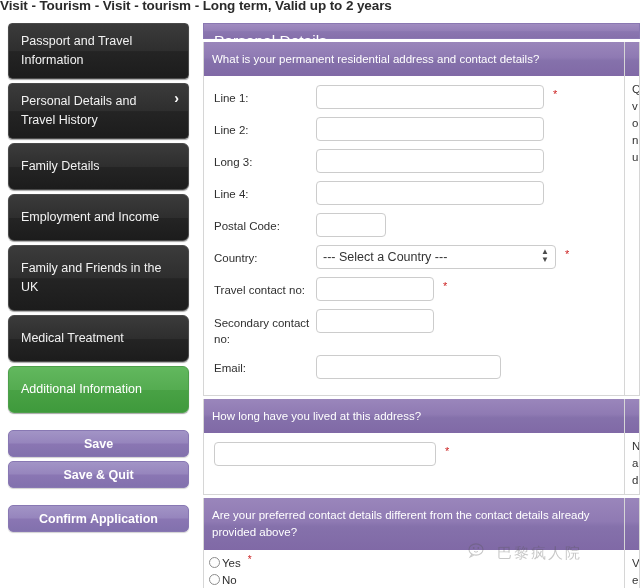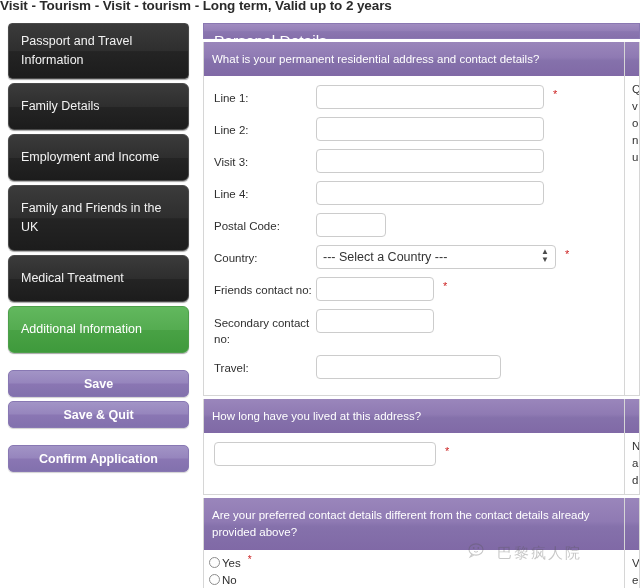--- a/index.html
+++ b/index.html
@@ -290,20 +290,24 @@
 <body>
 
 <div id="page-title">Visit - Tourism - Visit - tourism - Long term, Valid up to 2 years</div>
 
 <div id="sidebar">
 
   <div class="side-item">
     <span>Passport and Travel Information</span>
   </div>
 
+  <div class="side-item">
+    <span>Personal Details and Travel History</span>
+    <span class="side-chevron">›</span>
+  </div>
 
   <div class="side-item one-line">
     <span>Family Details</span>
   </div>
 
   <div class="side-item one-line">
     <span>Employment and Income</span>
   </div>
 
   <div class="side-item one-line">
@@ -348,21 +352,21 @@
           <input type="text" class="inp-wide" value="" style="">
           <span class="req">*</span>
         </div>
 
         <div class="field-row">
           <div class="field-label">Line 2:</div>
           <input type="text" class="inp-wide" value="" style="">
         </div>
 
         <div class="field-row">
-          <div class="field-label">Visit 3:</div>
+          <div class="field-label">Long 3:</div>
           <input type="text" class="inp-wide" value="" style="">
         </div>
 
         <div class="field-row">
           <div class="field-label">Line 4:</div>
           <input type="text" class="inp-wide" value="" style="">
         </div>
 
         <div class="field-row">
           <div class="field-label">Postal Code:</div>
@@ -377,32 +381,32 @@
             </select>
             <div class="select-arrows">
               <span>▲</span>
               <span>▼</span>
             </div>
           </div>
           <span class="req">*</span>
         </div>
 
         <div class="field-row">
-          <div class="field-label">Friends contact no:</div>
+          <div class="field-label">Travel contact no:</div>
           <input type="text" class="inp-mid" value="" style="">
           <span class="req">*</span>
         </div>
 
         <div class="field-row">
           <div class="field-label tall">Secondary contact no:</div>
           <input type="text" class="inp-mid" value="" style="">
         </div>
 
         <div class="field-row">
-          <div class="field-label">Travel:</div>
+          <div class="field-label">Email:</div>
           <input type="text" class="inp-email" value="" style="">
         </div>
 
       </div>
     </div>
     <div class="section-aside">
       <div class="qbar">&nbsp;</div>
       <div class="aside-body">Q vo nu</div>
     </div>
   </div>

